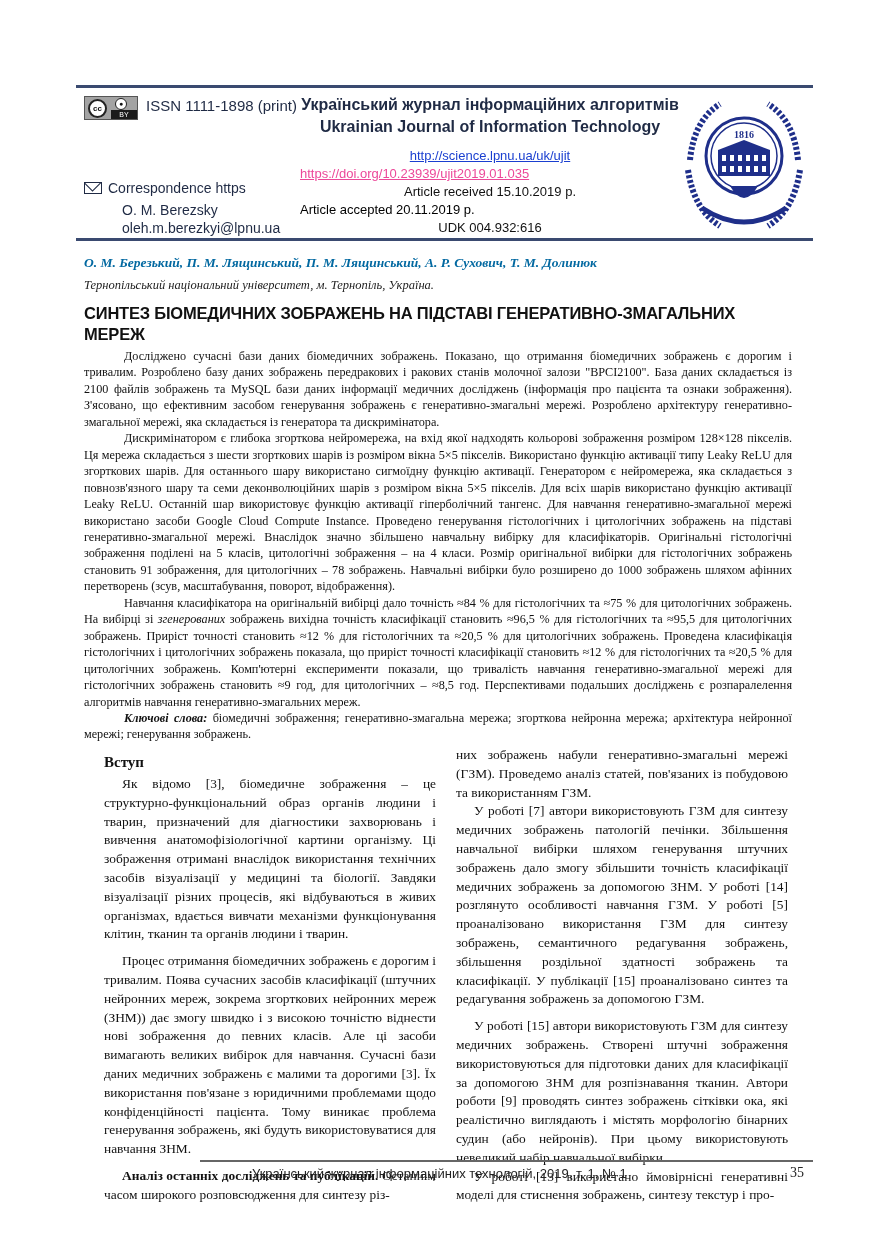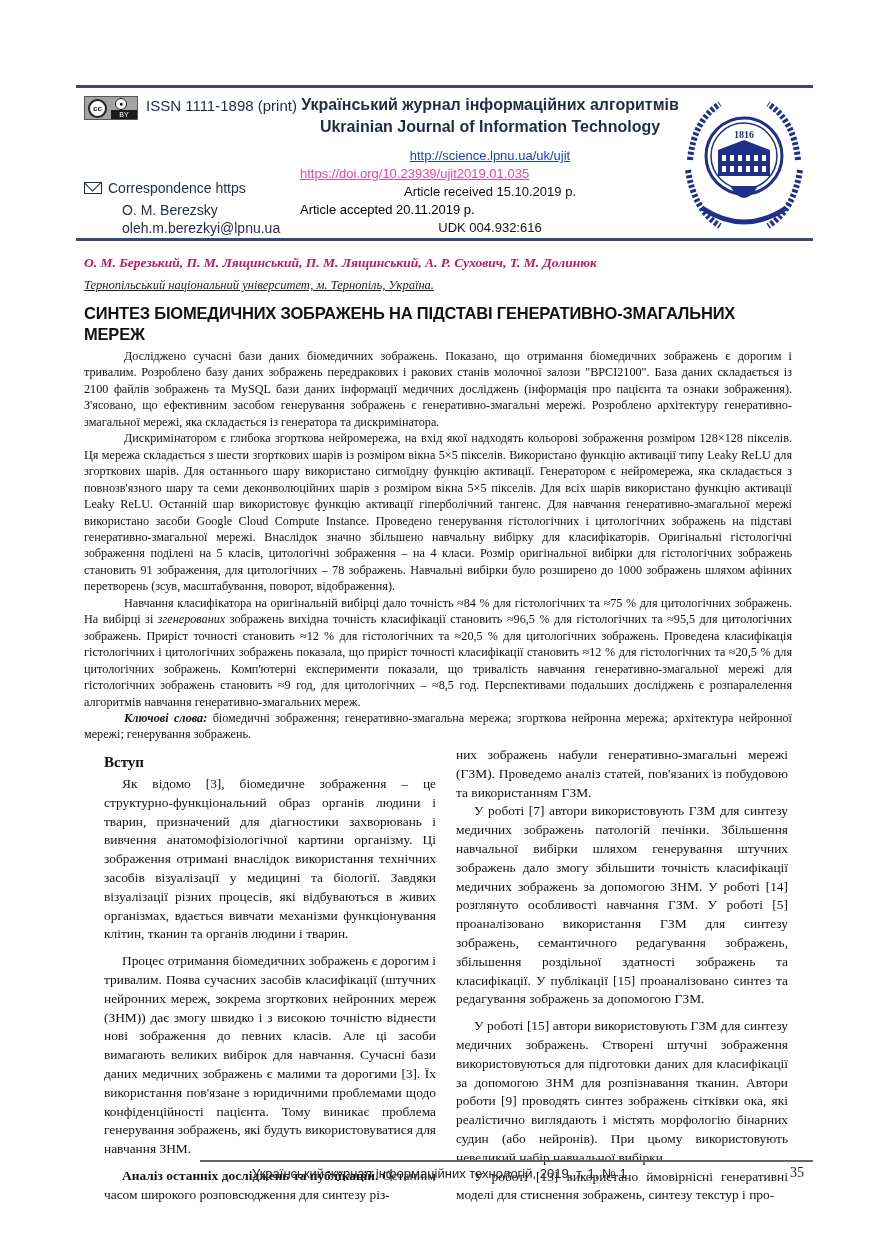--- a/index.html
+++ b/index.html
@@ -27,22 +27,22 @@
   .jt-en { position: absolute; left: 300px; top: 118px; width: 380px; text-align: center; font: bold 16px "Liberation Sans", sans-serif; color: #1f2a44; }
   .link1 { position: absolute; left: 300px; top: 148px; width: 380px; text-align: center; font: 13px "Liberation Sans", sans-serif; color: #1a3fd0; text-decoration: underline; }
   .link2 { position: absolute; left: 300px; top: 166px; width: 380px; font: 13px "Liberation Sans", sans-serif; color: #ec4899; text-decoration: underline; }
   .recv { position: absolute; left: 300px; top: 184px; width: 380px; text-align: center; font: 13px "Liberation Sans", sans-serif; color: #111; }
   .acc  { position: absolute; left: 300px; top: 202px; width: 380px; text-align: left; font: 13px "Liberation Sans", sans-serif; color: #000000; }
   .udk  { position: absolute; left: 300px; top: 220px; width: 380px; text-align: center; font: 13px "Liberation Sans", sans-serif; color: #111; }
 
   .seal { position: absolute; left: 680px; top: 90px; width: 128px; height: 146px; }
 
   
-  .authors { position: absolute; left: 84px; top: 255px; font: bold italic 13.5px "Liberation Serif", serif; color: #be185d; }
-  .affil { position: absolute; left: 84px; top: 278px; font: italic 12.5px "Liberation Serif", serif; color: #222; text-decoration: underline; }
+  .authors { position: absolute; left: 84px; top: 255px; font: bold italic 13.5px "Liberation Serif", serif; color: #0369a1; }
+  .affil { position: absolute; left: 84px; top: 278px; font: italic 12.5px "Liberation Serif", serif; color: #222; }
   .title { position: absolute; left: 84px; top: 303px; width: 700px; font: bold 16.5px "Liberation Sans", sans-serif; line-height: 21px; color: #111; letter-spacing: -0.2px; }
 
   
   .abstract { position: absolute; left: 84px; top: 348px; width: 708px; font: 12.2px "Liberation Serif", serif; line-height: 16.45px; text-align: justify; color: #111; }
   .abstract p { margin: 0; text-indent: 40px; }
   .abstract .kw-label { font-weight: bold; font-style: italic; }
   .abstract i { font-style: italic; }
 
   
   .col { position: absolute; top: 752px; width: 332px; font: 13.4px "Liberation Serif", serif; line-height: 18.8px; text-align: justify; color: #111; }

